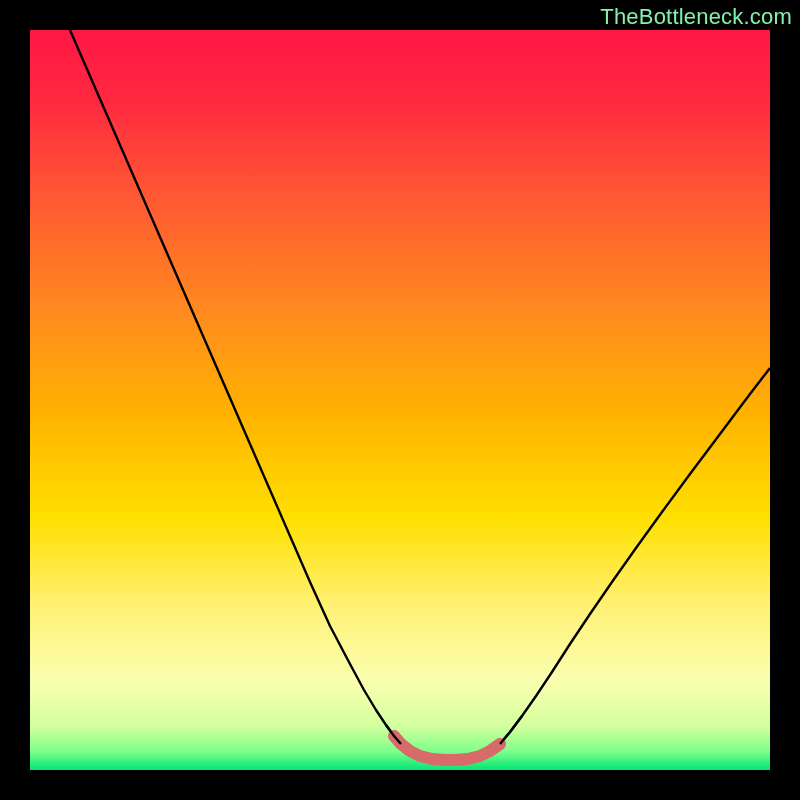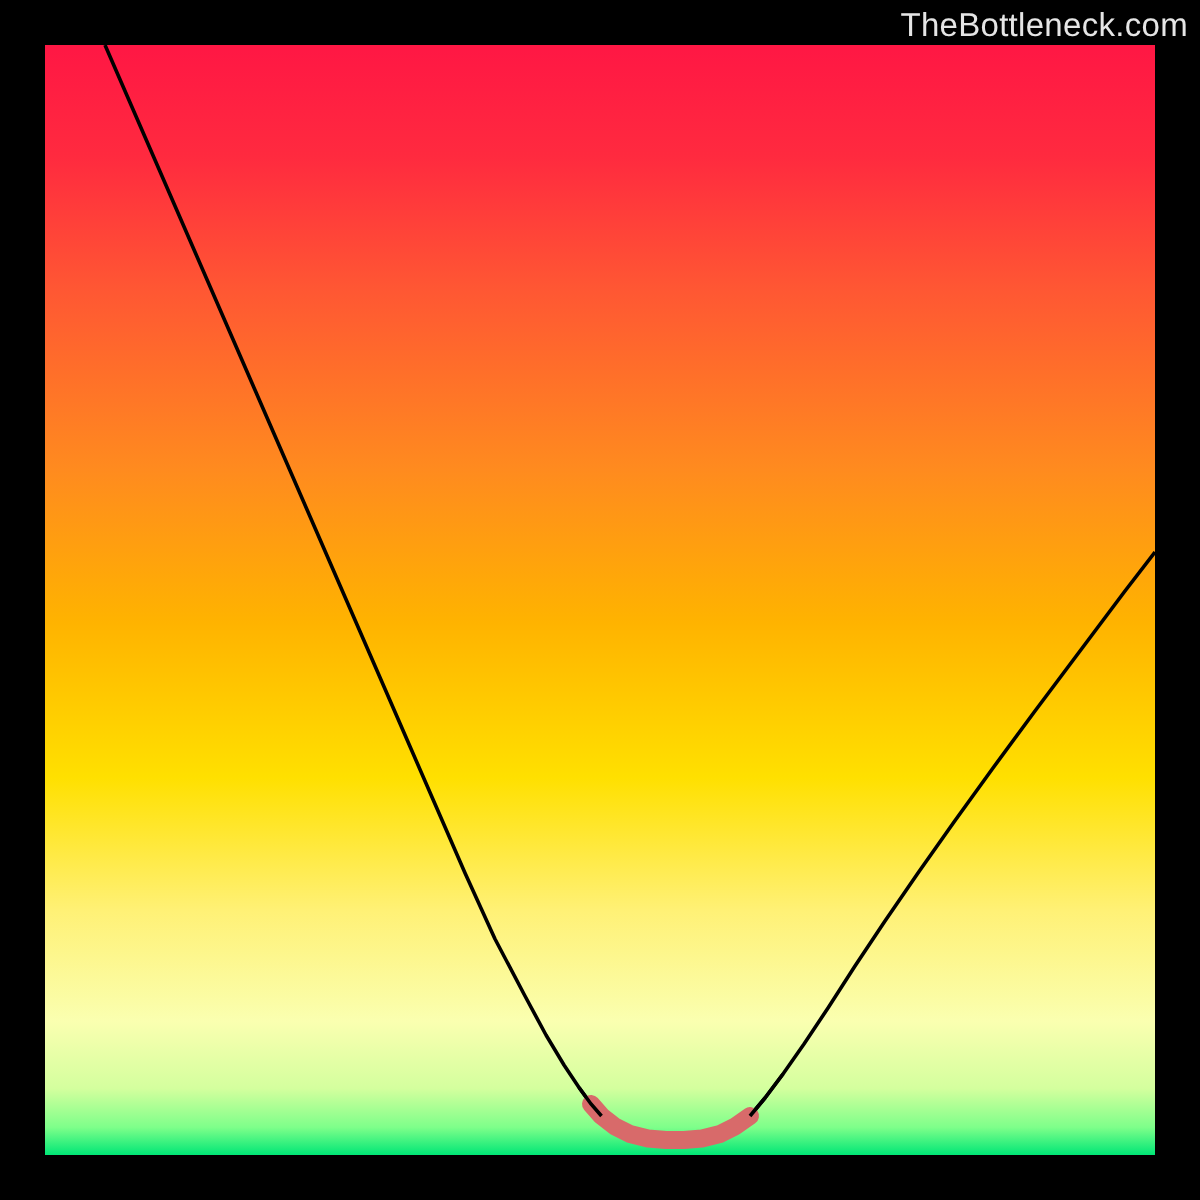--- a/index.html
+++ b/index.html
@@ -14,21 +14,21 @@
   .frame {
     position: absolute;
     left: 0; top: 0;
     width: 800px; height: 800px;
     background: #000;
   }
   .watermark {
     position: absolute;
     top: 4px;
     right: 8px;
-    color: #e5e5e5;
+    color: #86efac;
     font-size: 22px;
     font-weight: 400;
     letter-spacing: 0.2px;
   }
   .plot {
     position: absolute;
     left: 30px;
     top: 30px;
     width: 740px;
     height: 740px;

